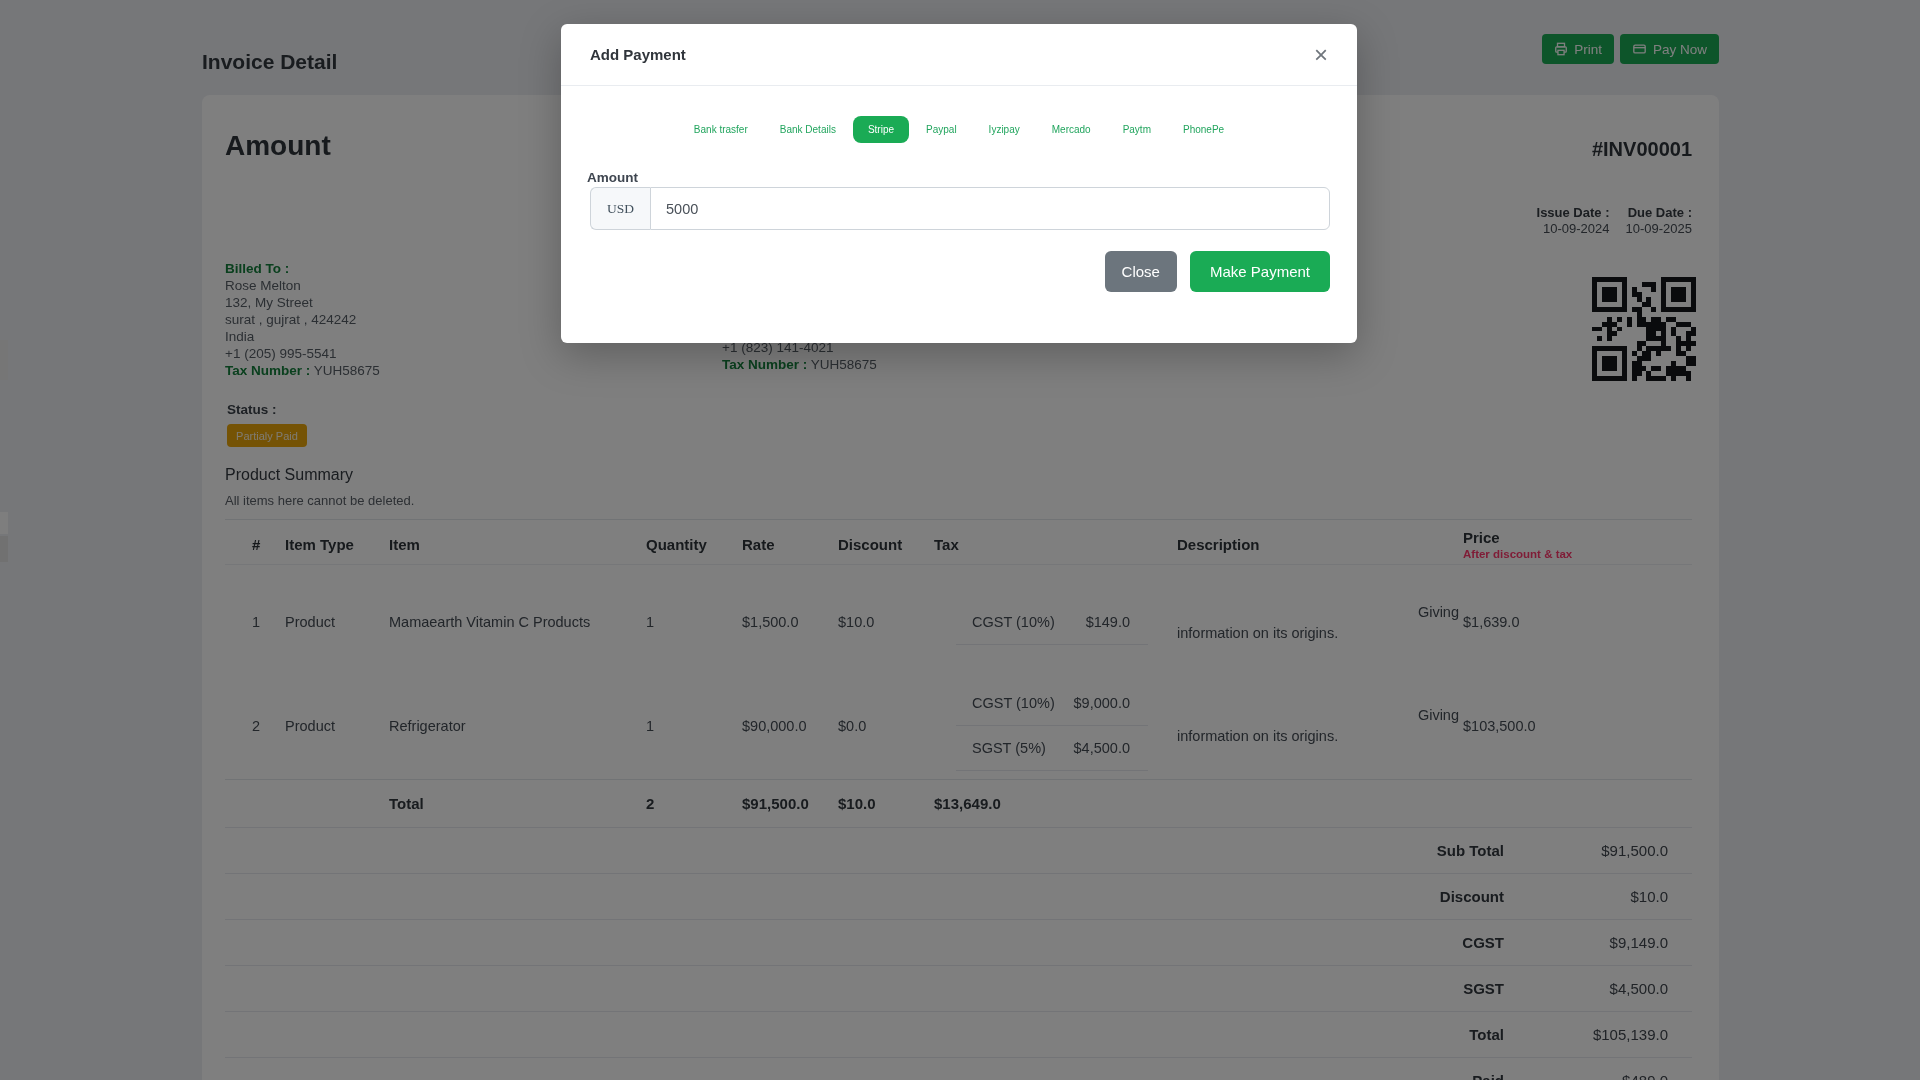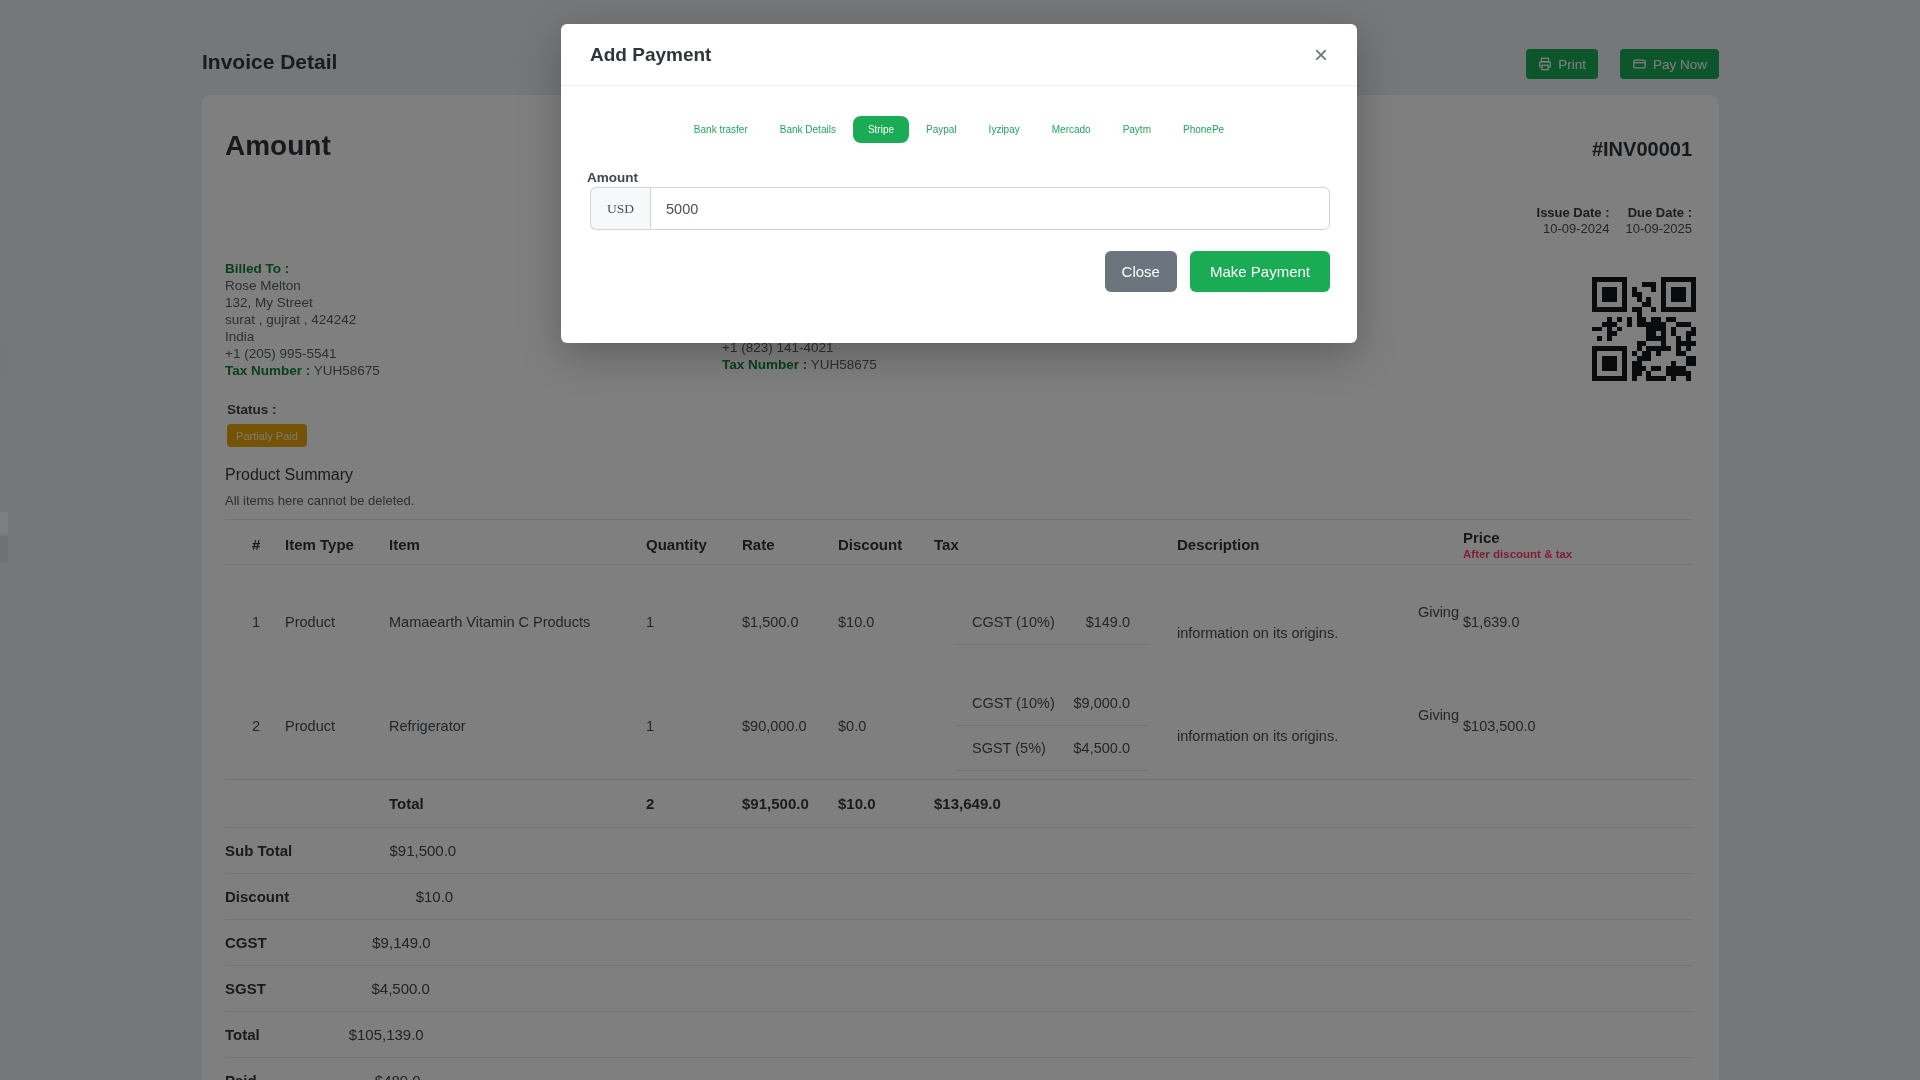--- a/index.html
+++ b/index.html
@@ -3,21 +3,21 @@
 <meta charset="utf-8">
 <style>
   * { margin:0; padding:0; box-sizing:border-box; }
   html,body { width:1920px; height:1080px; }
   body { font-family:"Liberation Sans", sans-serif; }
   .page { position:relative; width:1920px; height:1080px; background:#eceef3; overflow:hidden; }
   .abs { position:absolute; }
 
   
   .topbar-title { left:202px; top:50px; font-size:21px; font-weight:bold; color:#32383e; }
-  .top-actions { right:201px; top:49px; display:flex; gap:22px; }
+  .top-actions { right:201px; top:34px; display:flex; gap:6px; }
   .btn-green { display:flex; align-items:center; gap:6px; background:#1aab55; color:#fff;
                border:none; border-radius:4px; font-size:13.5px; padding:0 12px; height:30px;
                font-family:inherit; cursor:pointer; }
   .btn-green svg { display:block; }
 
   
   .card { left:202px; top:95px; width:1517px; height:1200px; background:#ffffff; border-radius:8px; }
   .inv-heading { left:225px; top:130px; font-size:28px; font-weight:bold; color:#2e343a; }
   .inv-number { left:1292px; top:138px; width:400px; text-align:right; font-size:20px; font-weight:bold; color:#2e343a; }
 
@@ -61,31 +61,31 @@
 
   .tax-subtable { margin-left:22px; width:192px; }
   .tax-subrow { display:flex; justify-content:space-between; align-items:center;
                 height:45px; border-bottom:1px solid #e6e9ee; padding:0 18px 0 16px; }
   .desc-l1 { align-self:flex-end; padding-right:0; }
   .desc-l2 { align-self:flex-start; margin-top:5px; }
 
   .total-row { top:779px; height:48px; border-top:1px solid #e3e6eb; font-size:15px; font-weight:bold; color:#32383f; }
 
   .sum-row { left:225px; width:1467px; height:46px; border-top:1px solid #e6e9ee;
-             display:flex; align-items:center; }
+             display:flex; align-items:center; justify-content:flex-end; }
   .sum-label { font-size:15px; font-weight:bold; color:#32383f; text-align:right; }
   .sum-value { width:188px; padding-right:24px; text-align:right; font-size:15px; color:#41474f; }
 
   
   .overlay { left:0; top:0; width:1920px; height:1080px; background:rgba(0,0,0,0.5); z-index:50; }
   .modal { left:561px; top:24px; width:796px; height:319px; background:#fff; border-radius:6px;
            z-index:100; box-shadow:0 12px 40px rgba(0,0,0,0.25); }
   .modal-header { height:62px; display:flex; align-items:center; justify-content:space-between;
                   padding:0 29px; border-bottom:1px solid #e9ecf0; }
-  .modal-title { font-size:19px; font-weight:bold; color:#30353b; }
+  .modal-title { font-size:15px; font-weight:bold; color:#30353b; }
   .modal-close { background:none; border:none; font-size:24px; line-height:1; color:#6f757c; cursor:pointer; font-family:inherit; }
   .tabs { position:absolute; left:0; right:0; top:92px; display:flex; justify-content:center; gap:2px; }
   .tab { background:none; border:none; font-family:inherit; font-size:10px; color:#22a55e;
          padding:8px 15px; border-radius:8px; cursor:pointer; }
   .tab.active { background:#1aab55; color:#fff; }
   .amount-label { position:absolute; left:26px; top:146px; font-size:13.5px; font-weight:bold; color:#3f4650; }
   .input-group { position:absolute; left:29px; top:163px; width:740px; height:43px; display:flex; }
   .addon { width:60px; background:#f6f8fa; border:1px solid #ced4da; border-right:none;
            border-radius:6px 0 0 6px; display:flex; align-items:center; justify-content:center;
            font-size:13.5px; color:#41505c;font-family:Liberation Serif, serif; }

